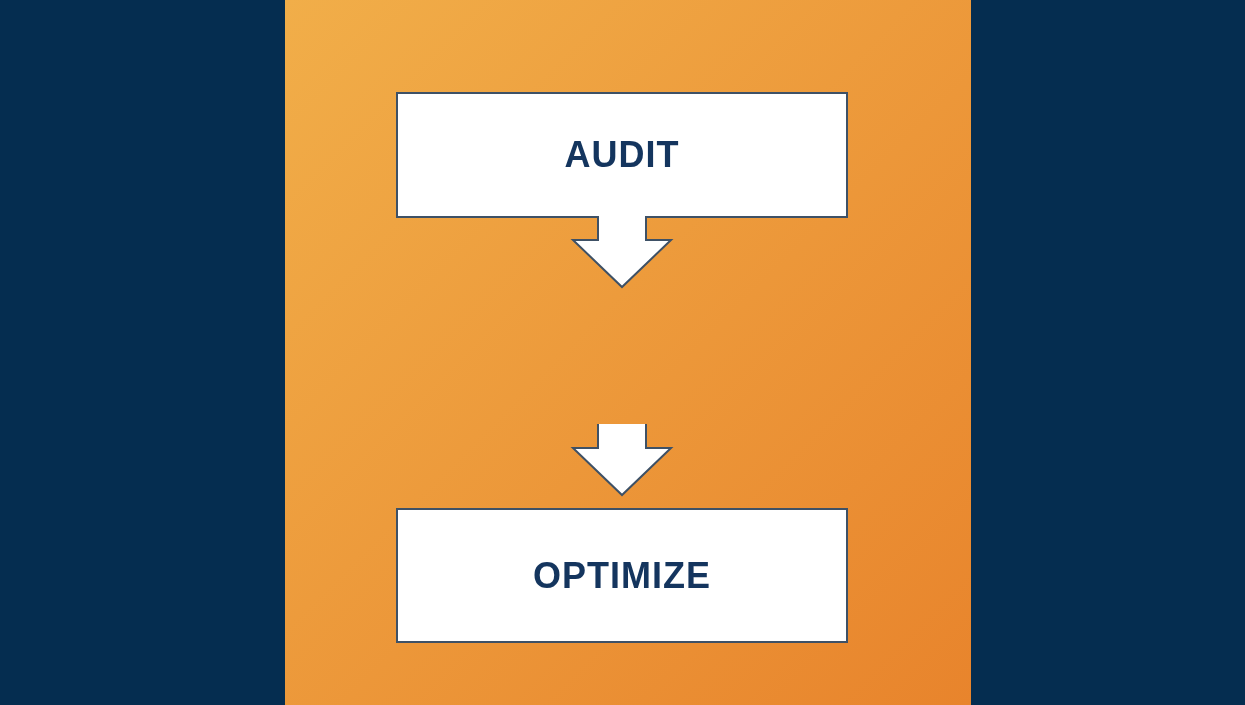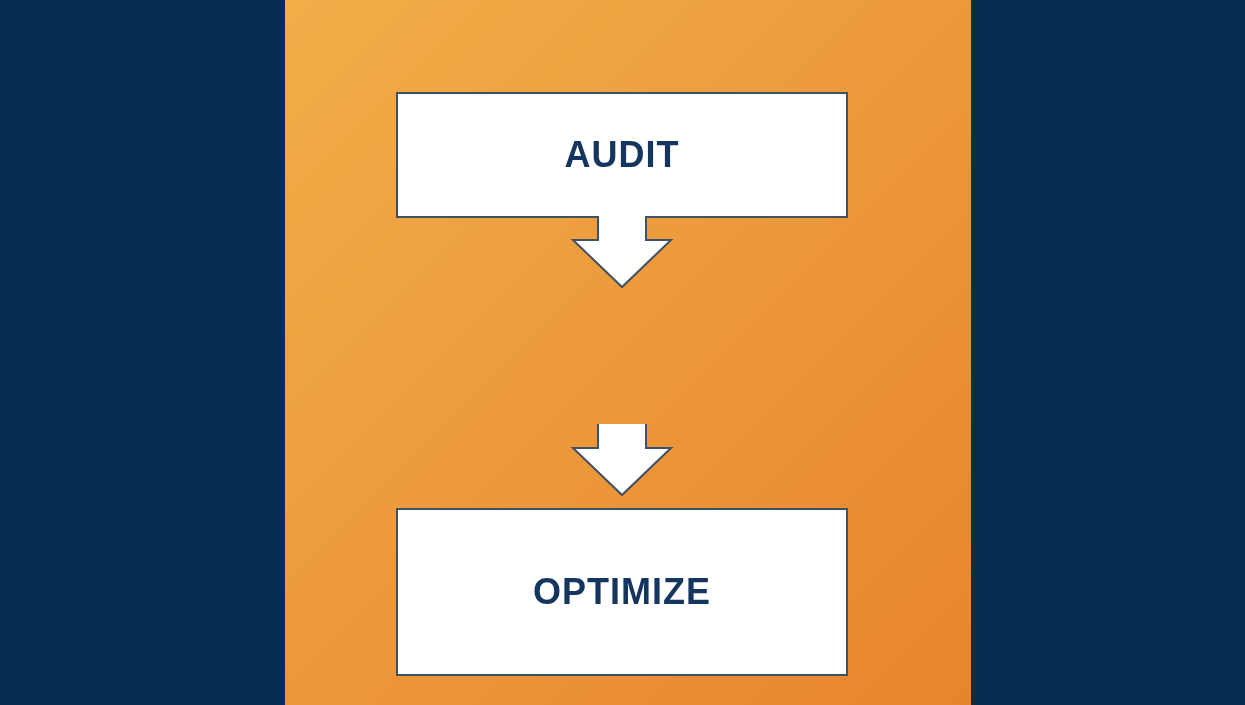--- a/index.html
+++ b/index.html
@@ -38,21 +38,21 @@
   .step-box .label {
     color: var(--text-navy, #14355E);
     font-size: 36px;
     font-weight: 700;
     letter-spacing: 1px;
     line-height: 1;
     white-space: nowrap;
   }
   .box-1 { top: 92px;  height: 126px; }
   .box-2 { top: 299px; height: 127px; }
-  .box-3 { top: 508px; height: 168px; }
+  .box-3 { top: 508px; height: 135px; }
 
   .down-arrow {
     position: absolute;
     left: 285px;   
     width: 104px;
     height: 73px;
     display: block;
   }
   .arrow-1 { top: 216px; }
   .arrow-2 { top: 424px; }

